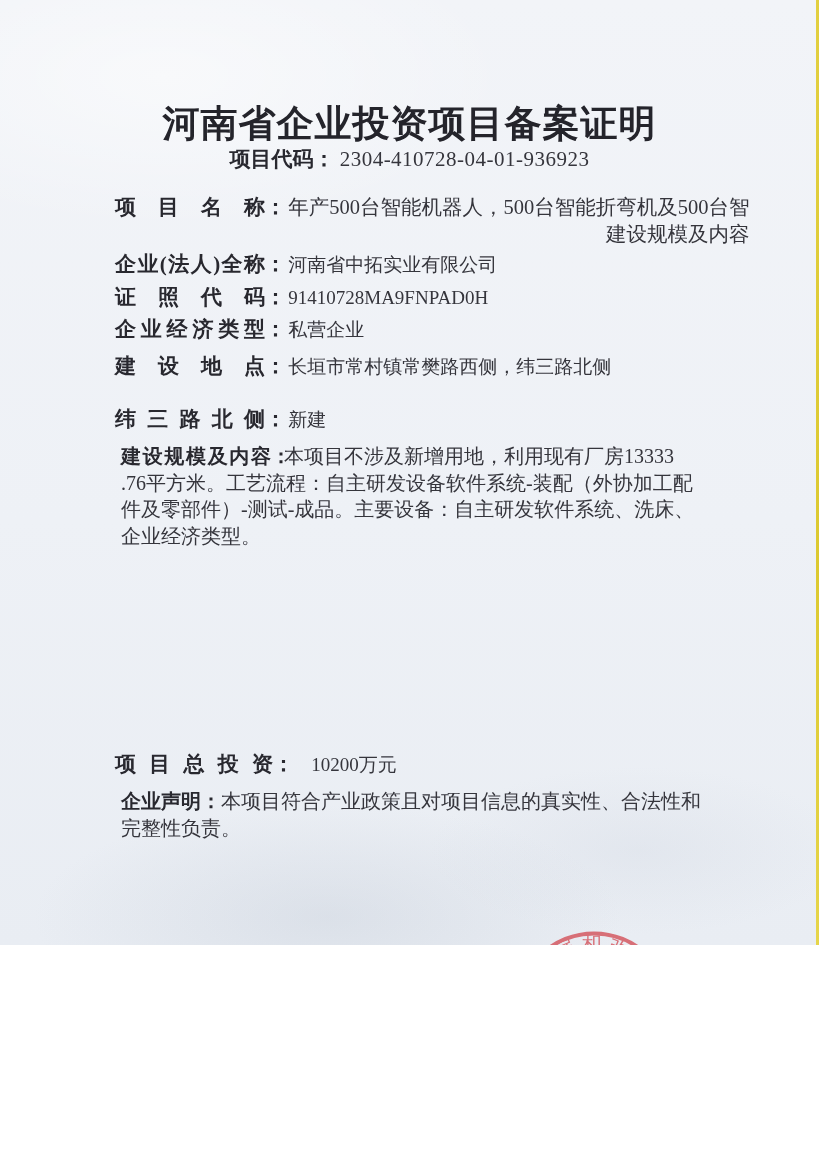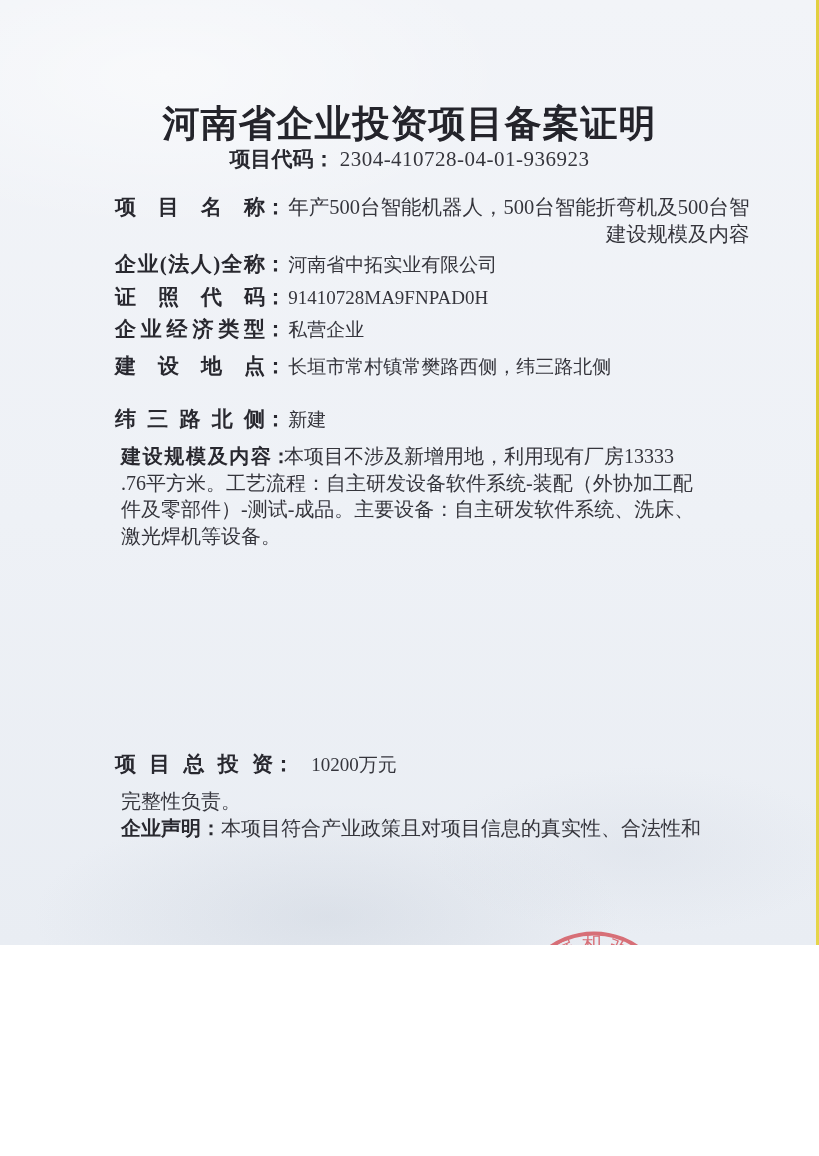--- a/index.html
+++ b/index.html
@@ -104,31 +104,31 @@
 
   <div class="row r-nature">
     <span class="lbl">纬三路北侧</span><span class="colon">：</span>
     <span class="val">新建</span>
   </div>
 
   <div class="block b-scale">
     <div><span class="lbl">建设规模及内容</span><span class="colon">：</span><span>本项目不涉及新增用地，利用现有厂房13333</span></div>
     <div>.76平方米。工艺流程：自主研发设备软件系统-装配（外协加工配</div>
     <div>件及零部件）-测试-成品。主要设备：自主研发软件系统、洗床、</div>
-    <div>激光焊机等设备。</div>
+    <div>企业经济类型。</div>
   </div>
 
   <div class="row r-invest">
     <span class="lbl lbl-wide">项目总投资</span><span class="colon">：</span>
     <span class="val val-invest">10200万元</span>
   </div>
 
   <div class="block b-decl">
+    <div><span class="lbl-auto">企业声明</span><span class="lbl-auto">：</span><span>本项目符合产业政策且对项目信息的真实性、合法性和</span></div>
     <div>完整性负责。</div>
-    <div><span class="lbl-auto">企业声明</span><span class="lbl-auto">：</span><span>本项目符合产业政策且对项目信息的真实性、合法性和</span></div>
   </div>
 
   <svg class="stamp" viewBox="0 0 174 174" xmlns="http://www.w3.org/2000/svg">
     <defs>
       <path id="arcTop" d="M 38.9 124.6 A 61 61 0 1 1 135.1 124.6" fill="none"></path>
       <path id="arcInner" d="M 32 136 Q 87 118 142 136" fill="none"></path>
       <path id="arcBottom" d="M 32.8 126.4 A 67 67 0 0 0 141.2 126.4" fill="none"></path>
     </defs>
     <circle cx="87" cy="87" r="77.5" fill="none" stroke-width="4.2" stroke="#d4545d"></circle>
     <polygon points="87,52 94.6,72.5 116.5,73.4 99.4,87 105.2,108.1 87,96 68.8,108.1 74.6,87 57.5,73.4 79.4,72.5" fill="#d4545d"></polygon>

